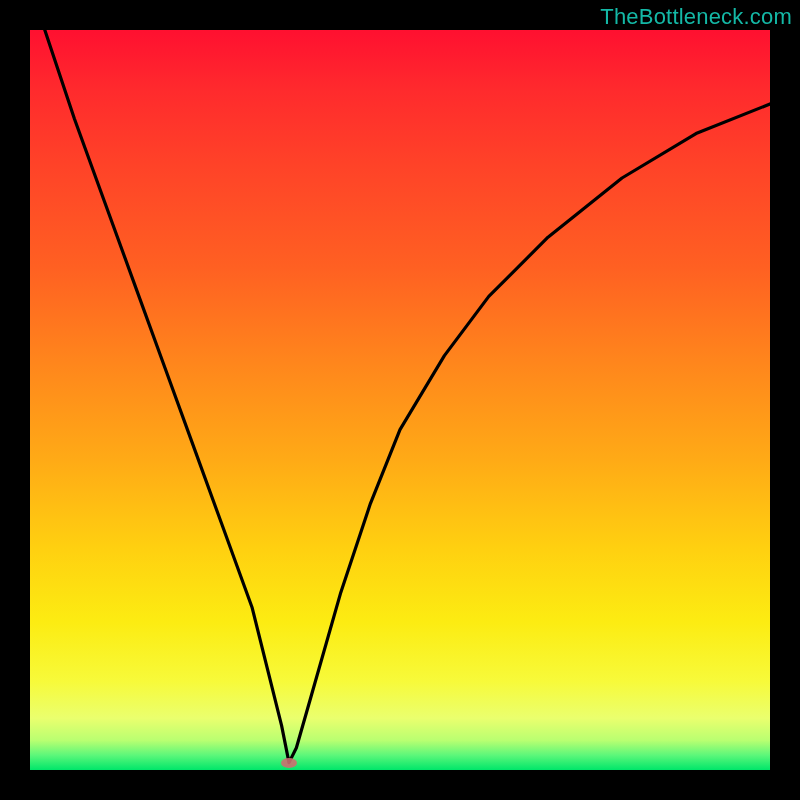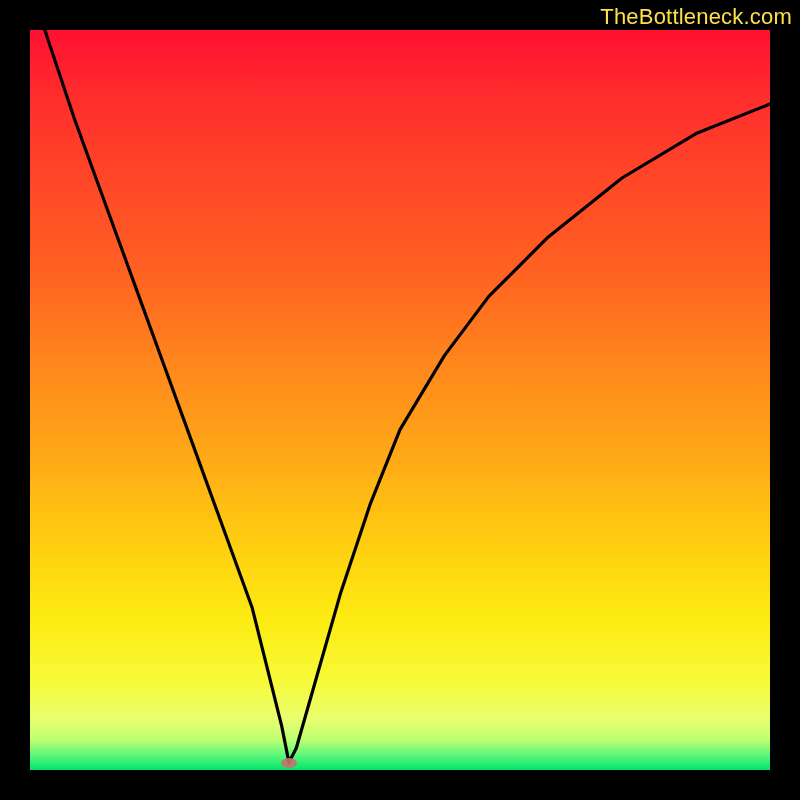--- a/index.html
+++ b/index.html
@@ -9,21 +9,21 @@
     height: 800px;
     background: #000;
     position: relative;
     font-family: Arial, Helvetica, sans-serif;
     overflow: hidden;
   }
   .watermark {
     position: absolute;
     top: 4px;
     right: 8px;
-    color: #fde047;
+    color: #14b8a6;
     font-size: 22px;
     font-weight: 400;
     z-index: 10;
     letter-spacing: 0.2px;
   }
   .plot-frame {
     position: absolute;
     left: 30px;
     top: 30px;
     width: 740px;

